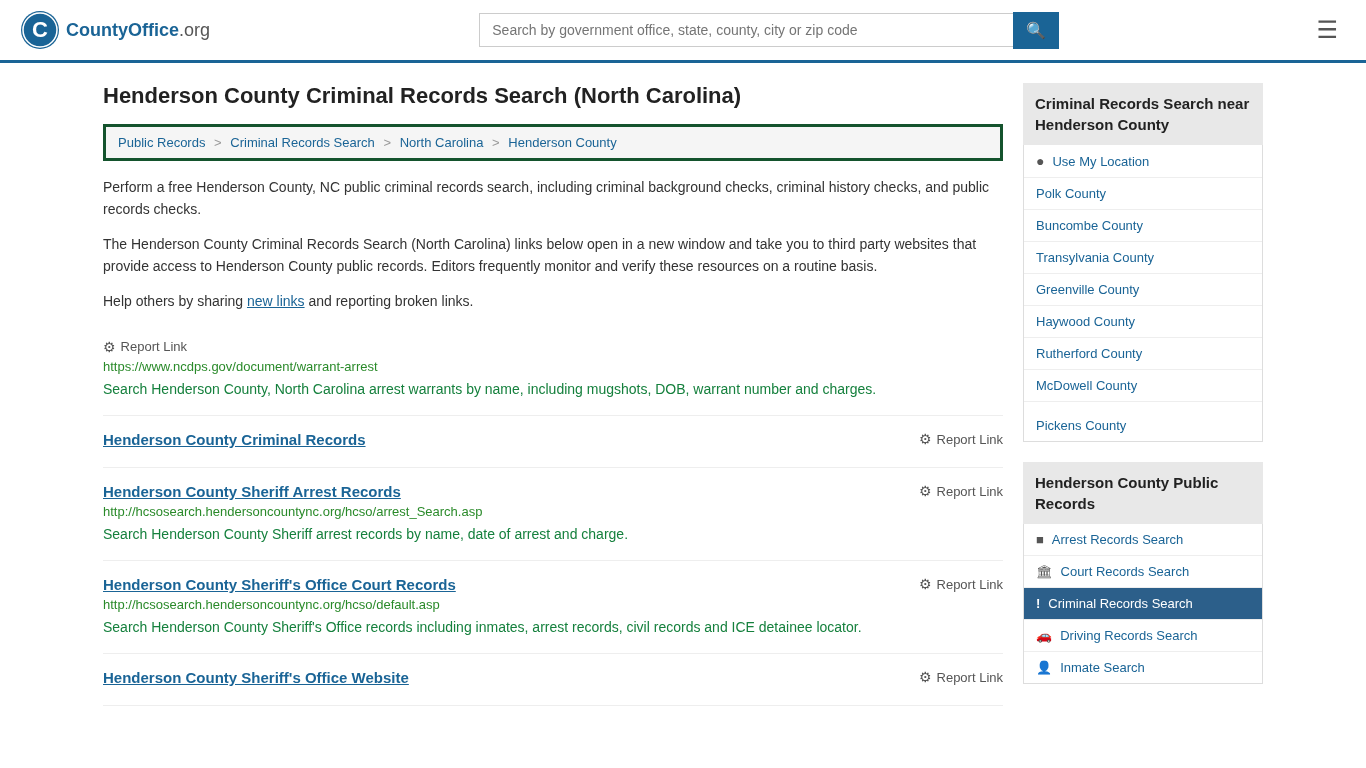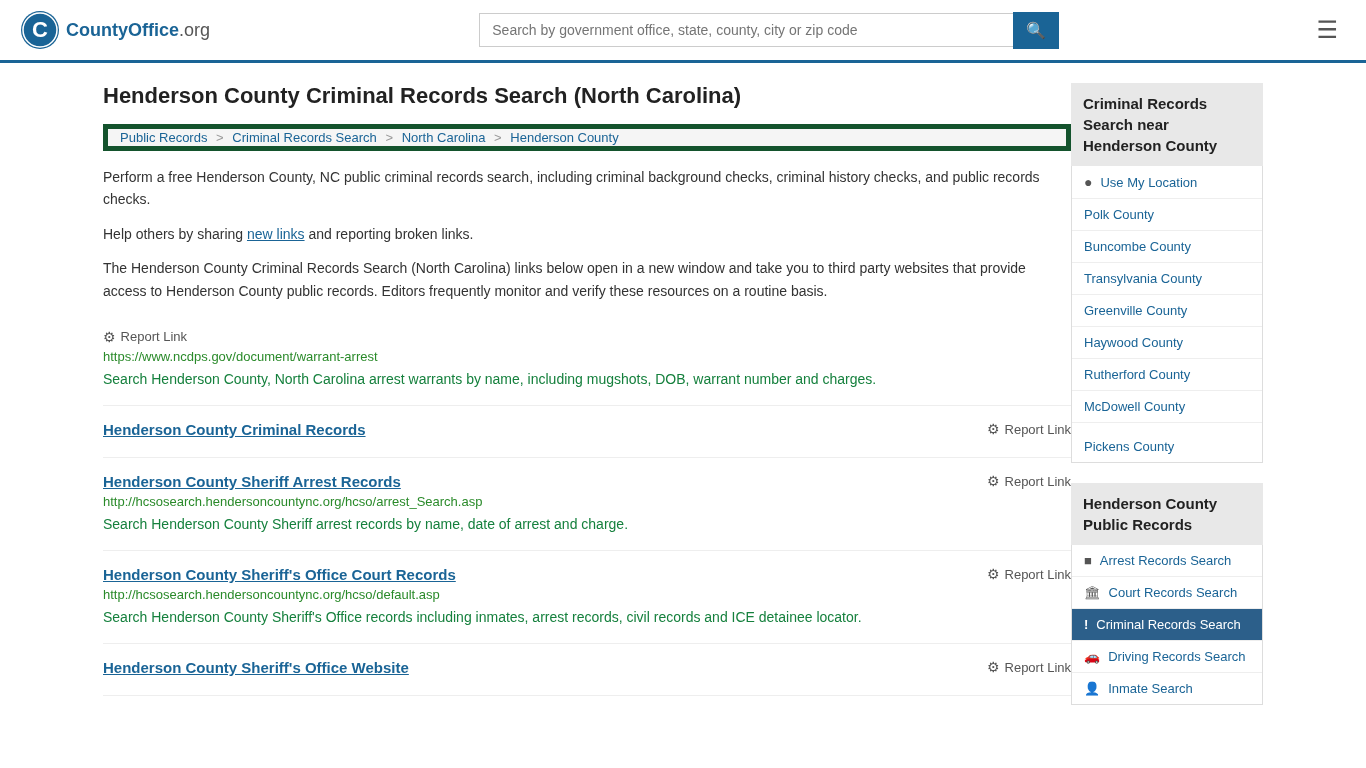--- a/index.html
+++ b/index.html
@@ -56,39 +56,40 @@
       color: #555;
       padding: 4px 8px;
     }
 
     
     #main {
       max-width: 1200px;
       margin: 0 auto;
       padding: 20px;
       display: flex;
+      gap: 20px;
     }
 
     
     #content {
       flex: 1;
     }
 
     #page-title {
       font-size: 22px;
       font-weight: bold;
       color: #222;
       margin-bottom: 15px;
     }
 
     
     #breadcrumb {
       background: #f5f5f5;
-      border: 5px solid #14532d;
-      padding: 1px 12px;
+      border: 3px solid #14532d;
+      padding: 8px 12px;
       margin-bottom: 15px;
       font-size: 13px;
       color: #555;
     }
     #breadcrumb a {
       color: #1a6496;
       text-decoration: none;
     }
     .breadcrumb-sep { margin: 0 5px; color: #999; }
 
@@ -140,21 +141,21 @@
       margin-bottom: 5px;
     }
     .record-desc {
       font-size: 14px;
       color: #15803d;
       line-height: 1.5;
     }
 
     
     #sidebar {
-      width: 192px;
+      width: 240px;
       flex-shrink: 0;
     }
 
     .sidebar-section {
       margin-bottom: 20px;
     }
     .sidebar-section-title {
       font-weight: bold;
       font-size: 15px;
       color: #222;
@@ -257,24 +258,24 @@
       <a href="#">Public Records</a>
       <span class="breadcrumb-sep">&gt;</span>
       <a href="#">Criminal Records Search</a>
       <span class="breadcrumb-sep">&gt;</span>
       <a href="#">North Carolina</a>
       <span class="breadcrumb-sep">&gt;</span>
       <a href="#">Henderson County</a>
     </div>
 
     <p class="desc-para">Perform a free Henderson County, NC public criminal records search, including criminal background checks, criminal history checks, and public records checks.</p>
+    <p class="desc-para">The Henderson County Criminal Records Search (North Carolina) links below open in a new window and take you to third party websites that provide access to Henderson County public records. Editors frequently monitor and verify these resources on a routine basis.</p>
     <p class="desc-para">
       <span>Help others by sharing </span><a href="#">new links</a><span> and reporting broken links.</span>
     </p>
-    <p class="desc-para">The Henderson County Criminal Records Search (North Carolina) links below open in a new window and take you to third party websites that provide access to Henderson County public records. Editors frequently monitor and verify these resources on a routine basis.</p>
 
     <div id="records-list">
 
       <div class="record-item">
         <div class="record-item-header">
           <span class="report-link">
             <span class="report-icon">⚙</span>
             <span>Report Link</span>
           </span>
         </div>

